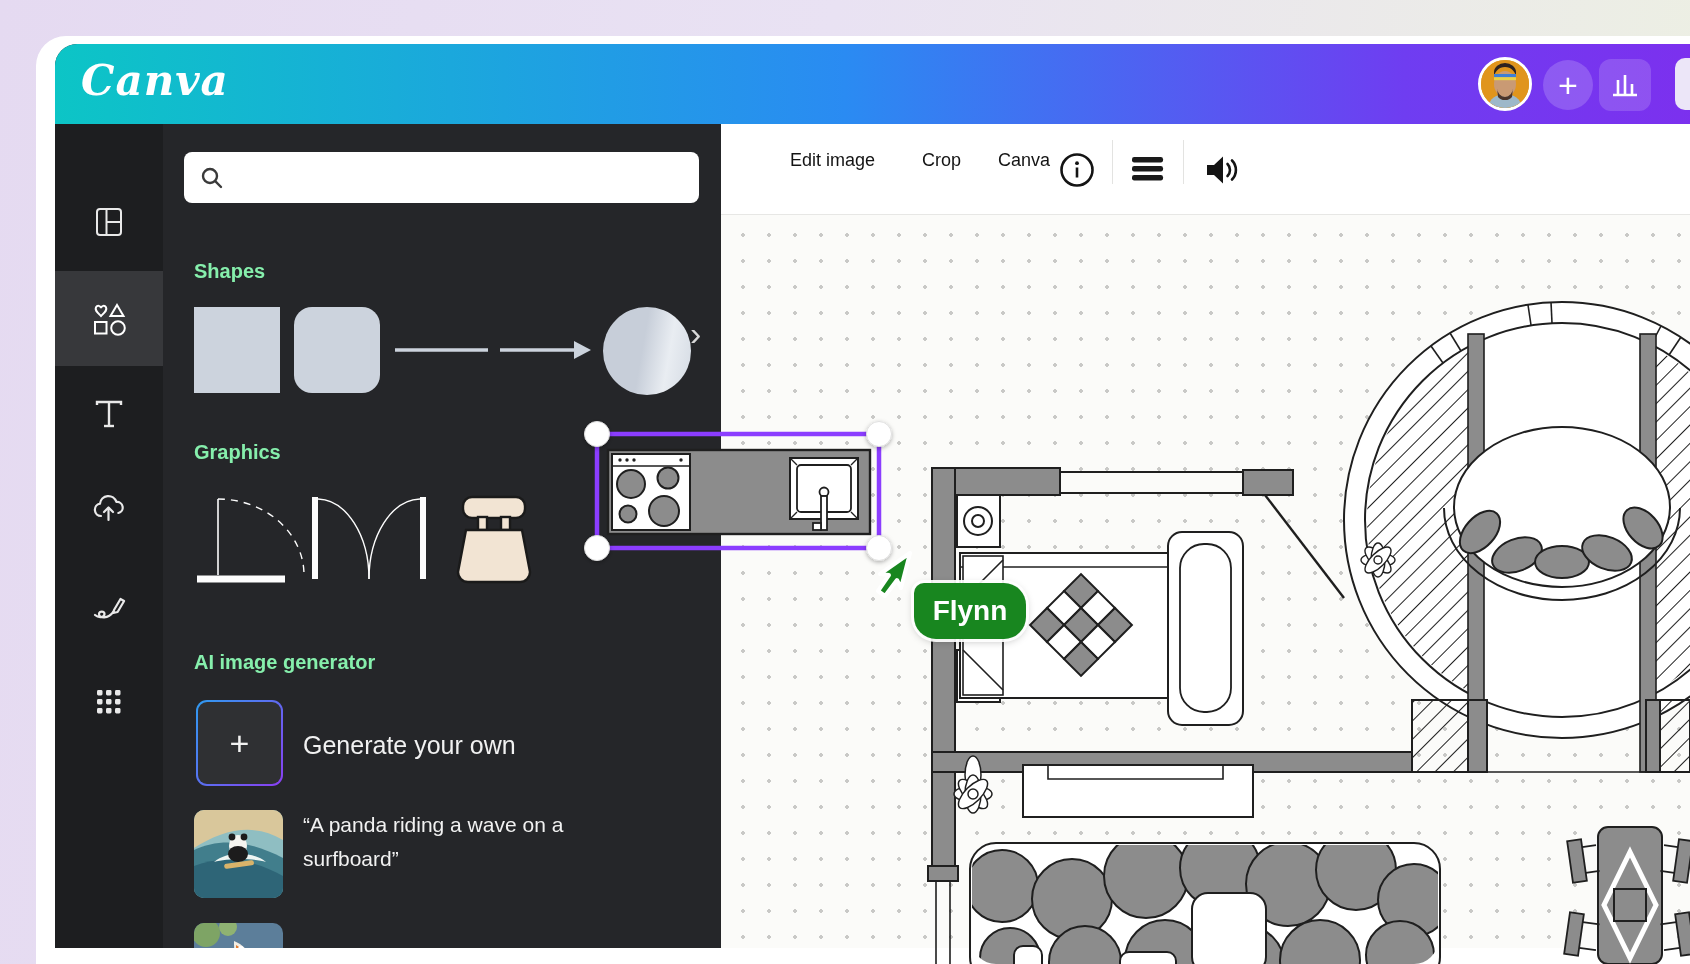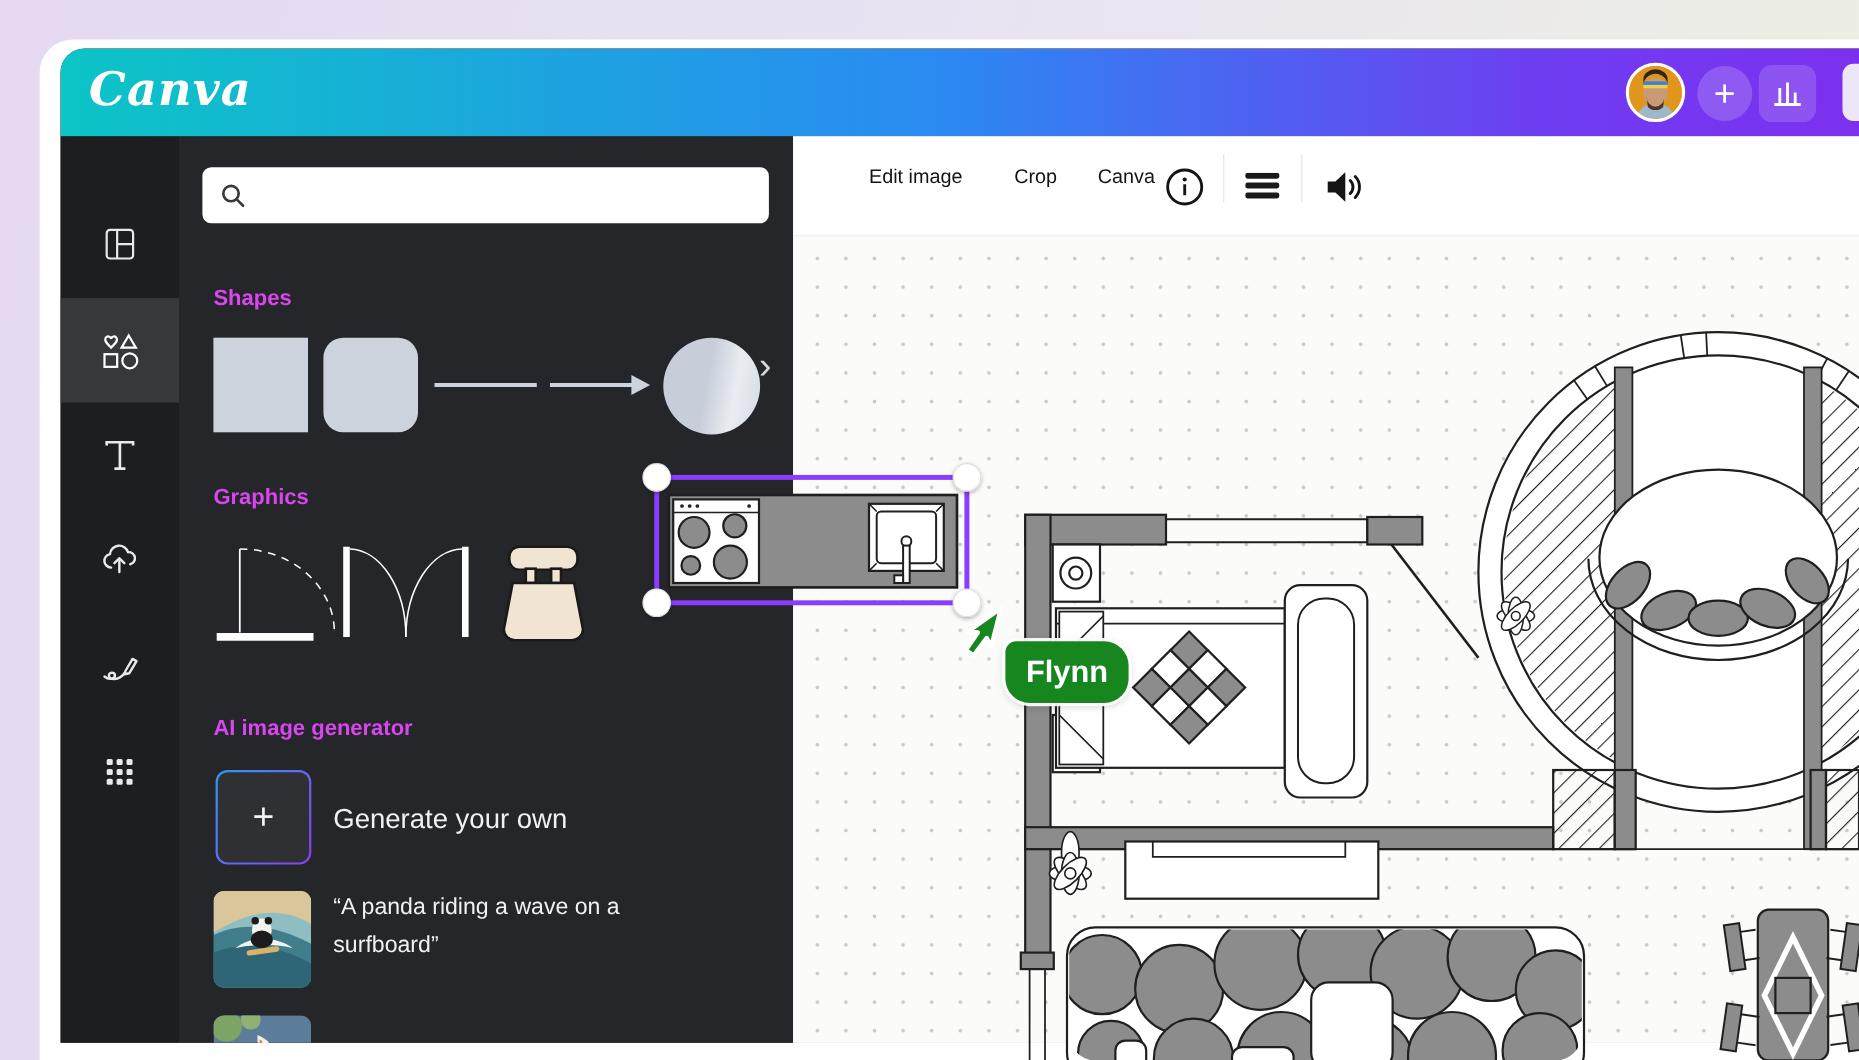--- a/index.html
+++ b/index.html
@@ -28,21 +28,21 @@
   .rail{position:absolute;left:0;top:80px;width:108px;height:840px;background:#1d1e20;}
   .rail-item{position:absolute;left:0;width:108px;height:95px;display:flex;align-items:center;justify-content:center;}
   .rail-item.active{background:#37383b;}
 
   
   .panel{position:absolute;left:108px;top:80px;width:558px;height:840px;background:#252629;}
   .search{position:absolute;left:21px;top:28px;width:515px;height:51px;background:#fff;border-radius:8px;
           border:none;display:flex;align-items:center;}
   .search input{border:none;outline:none;font-size:20px;flex:1;background:transparent;}
   .search .mag{margin:0 10px 0 16px;}
-  .sec-title{position:absolute;color:#d946ef;font-size:20px;font-weight:700;}
+  .sec-title{position:absolute;color:#86efac;font-size:20px;font-weight:700;}
   .tile{position:absolute;background:#ccd3dd;}
   .sq{left:31px;top:183px;width:86px;height:86px;}
   .rsq{left:131px;top:183px;width:86px;height:86px;border-radius:18px;}
   .linetile{left:230px;top:183px;width:99px;height:86px;background:none;display:flex;align-items:center;}
   .arrowtile{left:335px;top:183px;width:95px;height:86px;background:none;display:flex;align-items:center;}
   .circ{left:440px;top:183px;width:88px;height:88px;border-radius:50%;
         background:linear-gradient(100deg,#c7ced9 45%,#e9edf2 72%,#d8dee6 95%);}
   .more{position:absolute;left:527px;top:190px;color:#d8d8d8;font-size:34px;font-weight:400;}
   .gfx{position:absolute;}
   .gen-tile{position:absolute;left:33px;top:576px;width:87px;height:86px;border-radius:11px;

